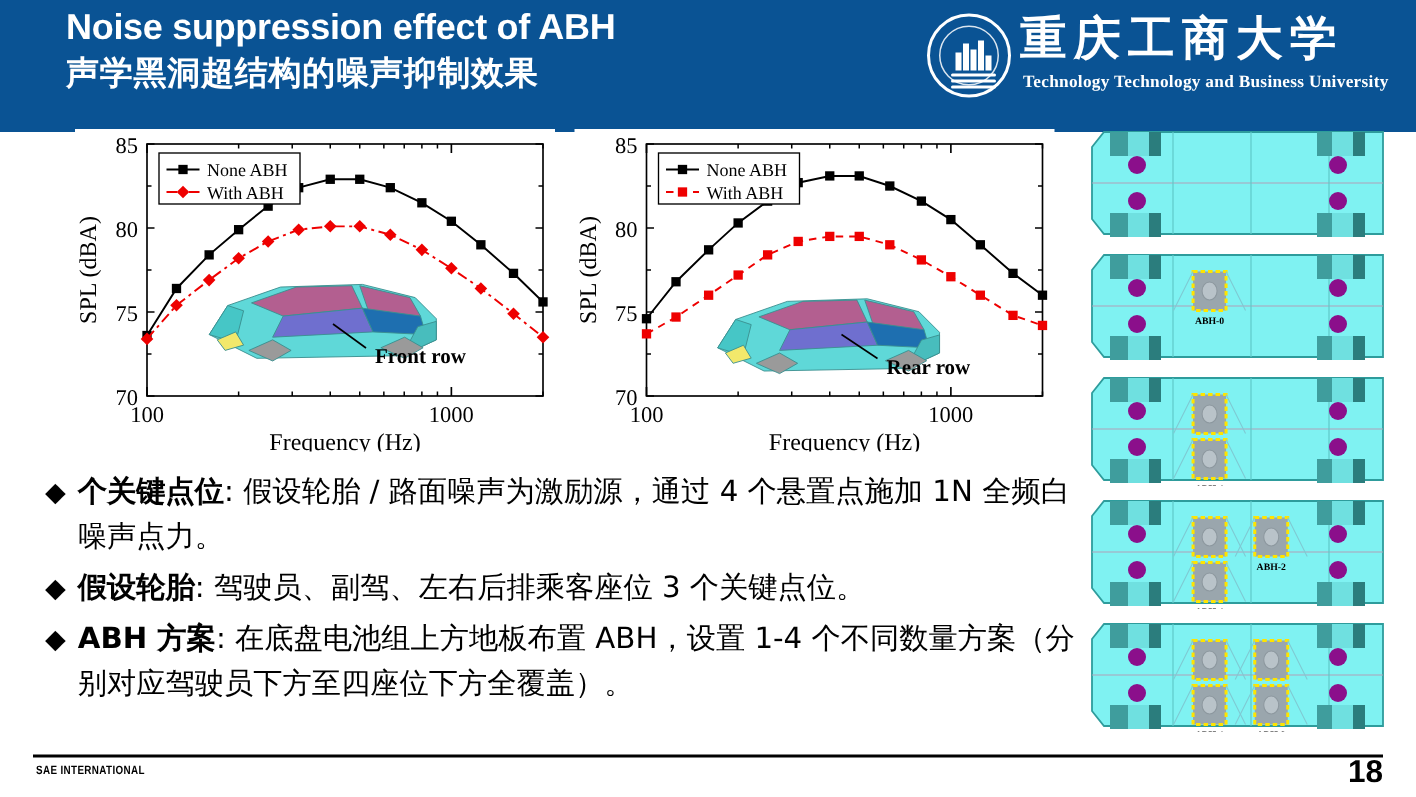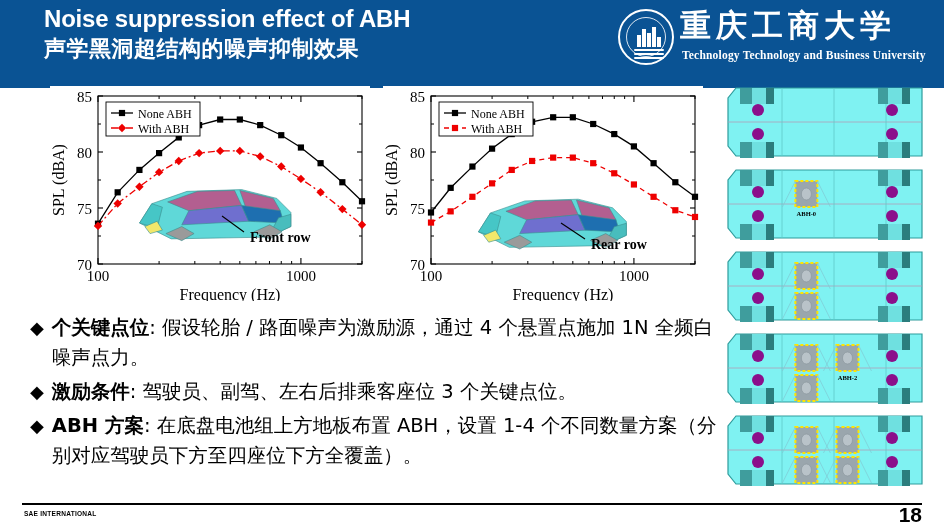--- a/index.html
+++ b/index.html
@@ -282,21 +282,21 @@
 
 <div class="bullets">
 
   <div class="bullet">
     <span class="dia">◆</span>
     <span class="btext"><b>个关键点位</b><span>: 假设轮胎 / 路面噪声为激励源，通过 4 个悬置点施加 1N 全频白噪声点力。</span></span>
   </div>
 
   <div class="bullet">
     <span class="dia">◆</span>
-    <span class="btext"><b>激励条件</b><span>: 驾驶员、副驾、左右后排乘客座位 3 个关键点位。</span></span>
+    <span class="btext"><b>假设轮胎</b><span>: 驾驶员、副驾、左右后排乘客座位 3 个关键点位。</span></span>
   </div>
 
   <div class="bullet">
     <span class="dia">◆</span>
     <span class="btext"><b>ABH 方案</b><span>: 在底盘电池组上方地板布置 ABH，设置 1-4 个不同数量方案（分别对应驾驶员下方至四座位下方全覆盖）。</span></span>
   </div>
 
 </div>
 
 <div class="panels">

